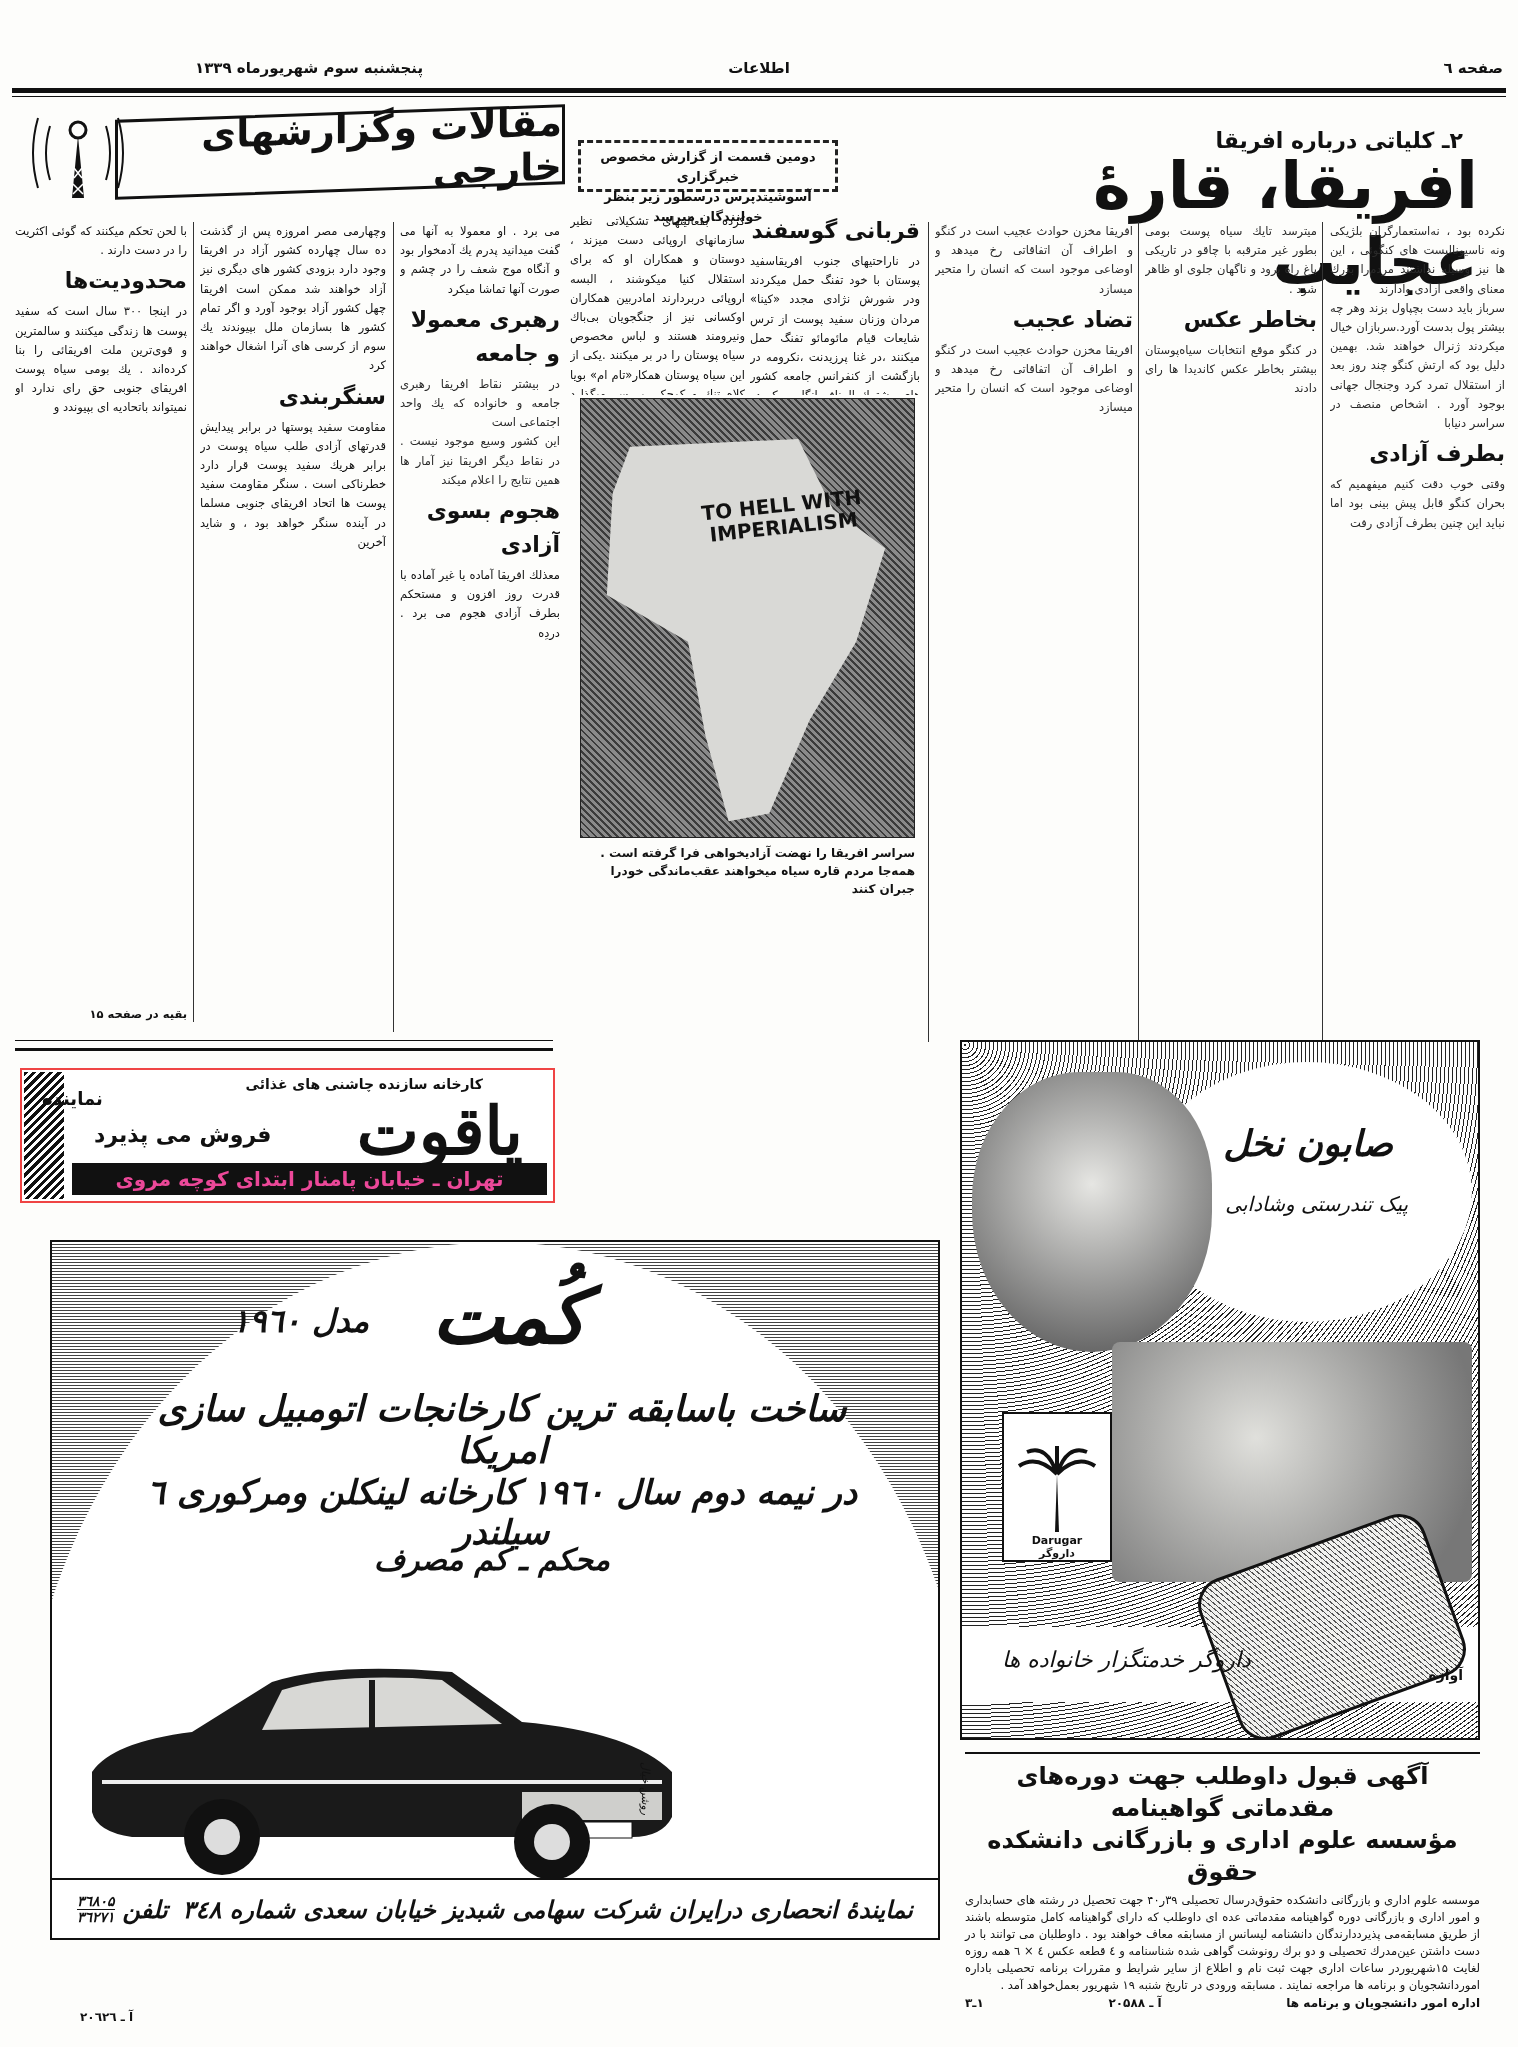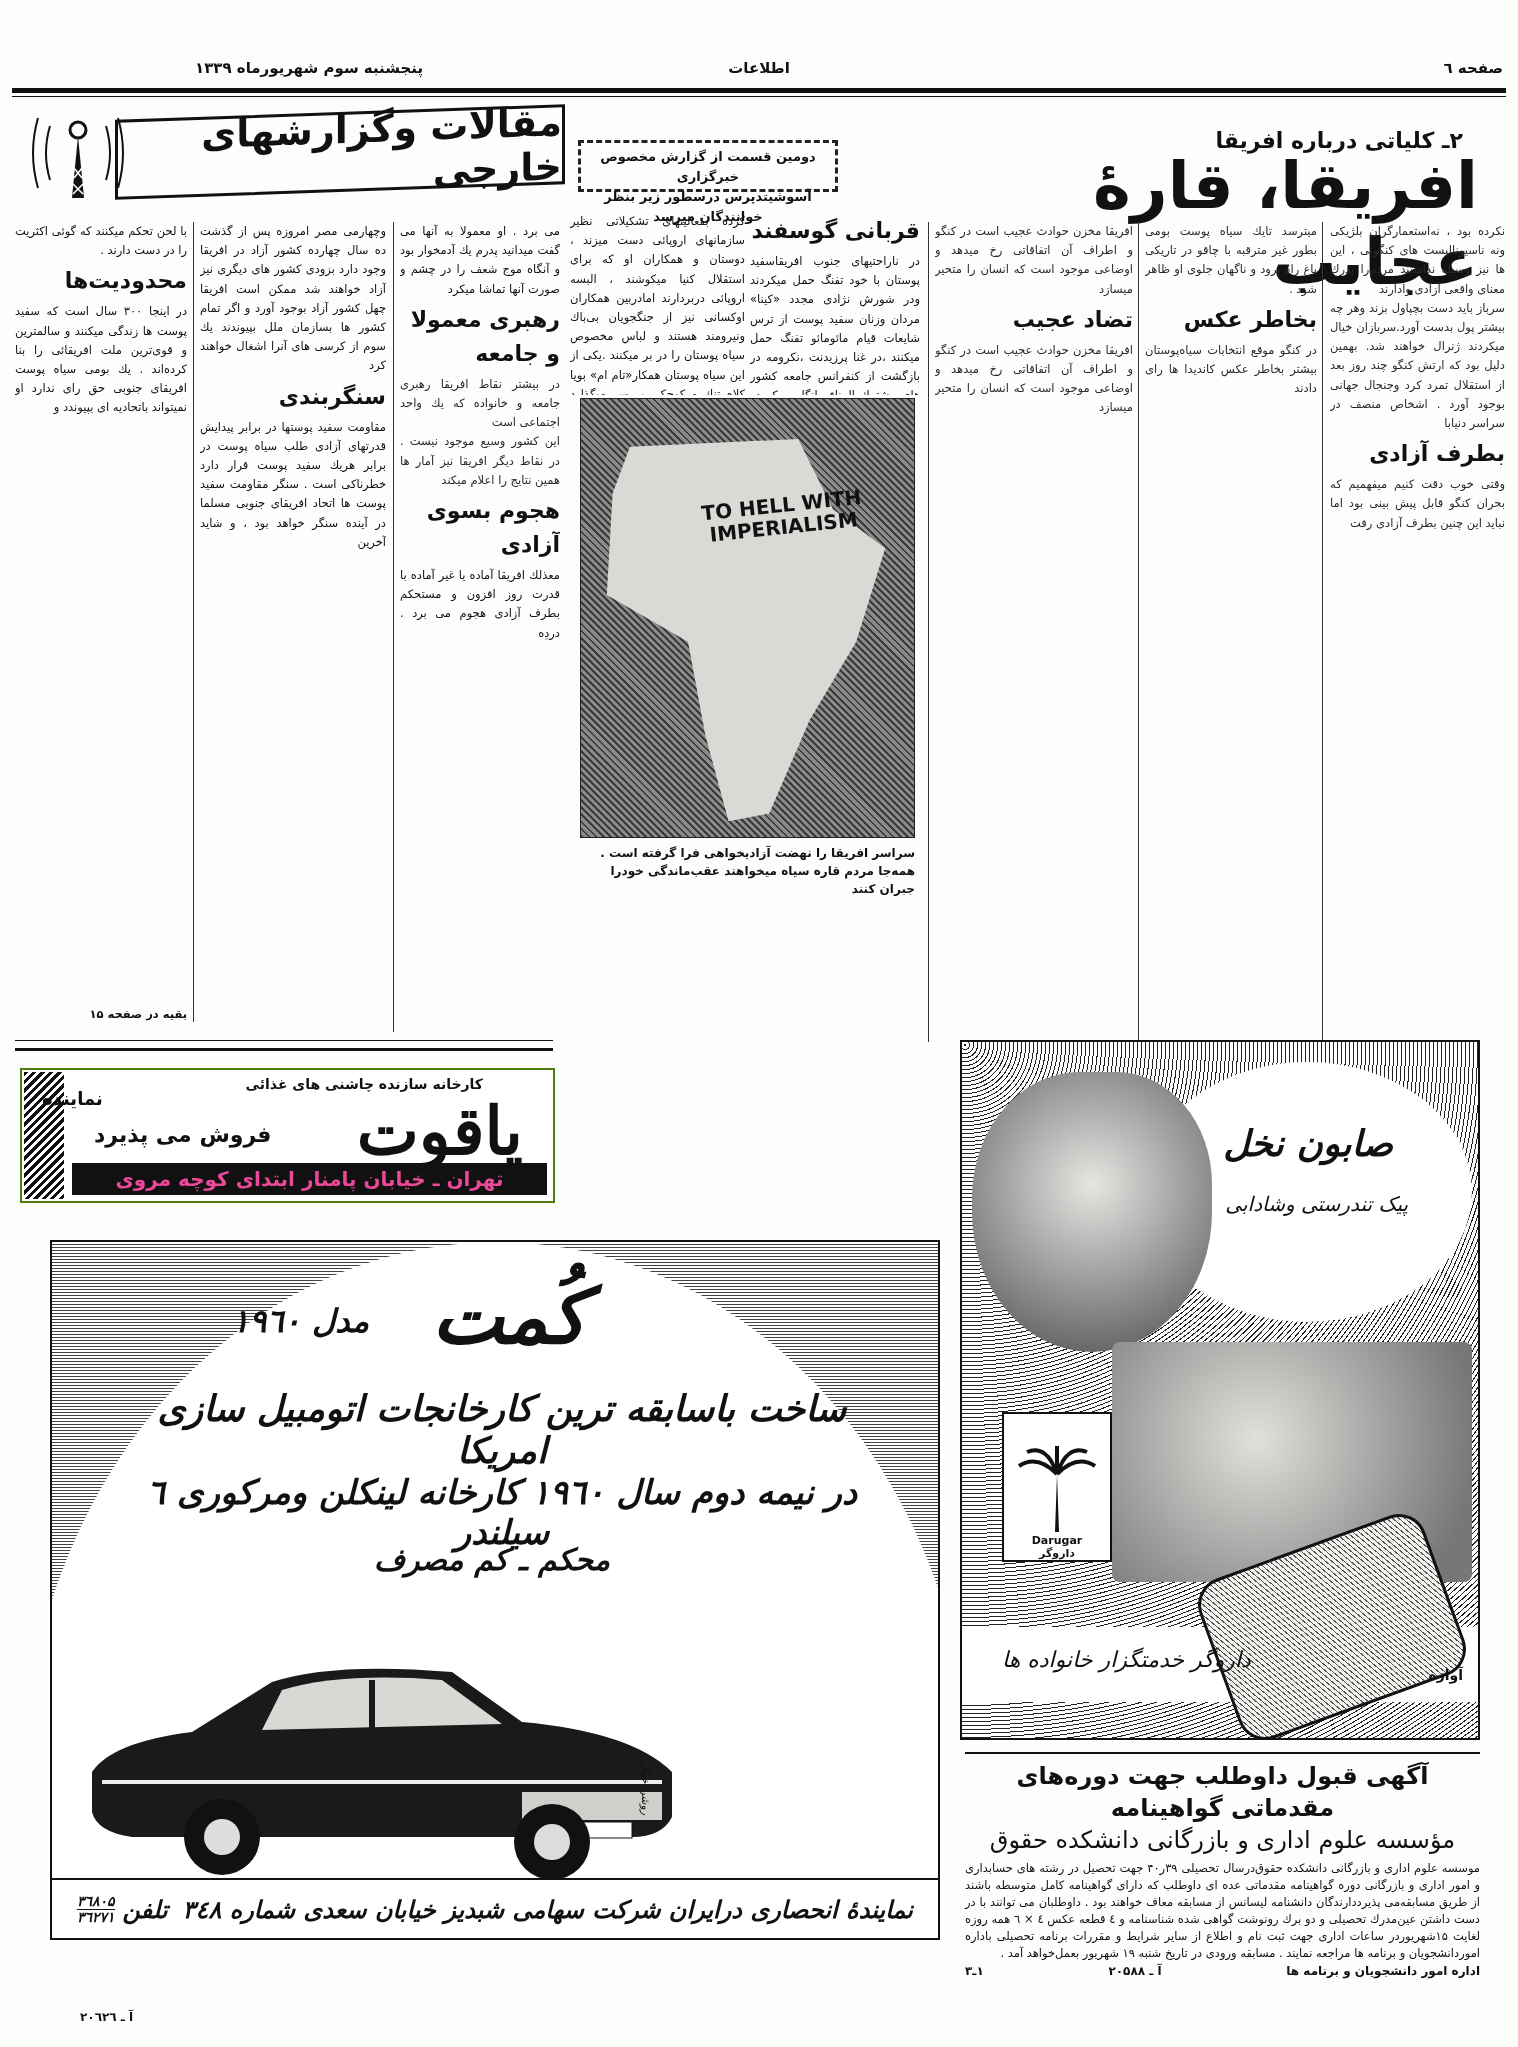--- a/index.html
+++ b/index.html
@@ -32,21 +32,21 @@
 
   .col-rule { position: absolute; width: 1px; background: #333; }
 
   
   .photo { position: absolute; left: 580px; top: 398px; width: 335px; height: 440px; background: repeating-linear-gradient(45deg, #3b3b3b 0 2px, #8a8a8a 2px 5px); overflow: hidden; border: 1px solid #222; }
   .photo .africa { position: absolute; left: 20px; top: 40px; width: 290px; height: 390px; background: #d9d9d6; clip-path: polygon(10% 2%, 68% 0%, 80% 18%, 98% 28%, 88% 52%, 72% 72%, 58% 96%, 44% 98%, 36% 76%, 30% 52%, 2% 40%, 4% 14%); }
   .photo .banner-text { position: absolute; left: 70px; top: 95px; font-size: 20px; font-weight: bold; color: #111; line-height: 22px; text-align: center; transform: rotate(-6deg); }
   .caption { position: absolute; left: 580px; top: 844px; width: 335px; font-weight: bold; font-size: 12px; line-height: 18px; text-align: right; }
 
   
-  .ad-yaghut { position: absolute; left: 20px; top: 1068px; width: 535px; height: 135px; border: 2px solid #4d7c0f; background: #fff; }
+  .ad-yaghut { position: absolute; left: 20px; top: 1068px; width: 535px; height: 135px; border: 2px solid #ef4444; background: #fff; }
   .ad-yaghut .top-line { position: absolute; top: 6px; right: 70px; font-size: 14px; font-weight: bold; }
   .ad-yaghut .rep { position: absolute; top: 18px; right: 8px; font-size: 18px; font-weight: bold; }
   .ad-yaghut .brand { position: absolute; top: 22px; right: 30px; font-size: 66px; font-weight: 900; font-family: "DejaVu Serif", serif; }
   .ad-yaghut .accepts { position: absolute; top: 52px; left: 72px; font-size: 22px; font-weight: bold; }
   .ad-yaghut .address-bar { position: absolute; bottom: 6px; left: 50px; right: 6px; height: 32px; background: #111; color: #ec4899; font-size: 20px; font-weight: bold; display: flex; align-items: center; justify-content: center; }
   .ad-yaghut .hatch { position: absolute; left: 2px; top: 2px; bottom: 2px; width: 40px; background: repeating-linear-gradient(135deg, #111 0 3px, #fff 3px 6px); }
 
   
   .ad-comet { position: absolute; left: 50px; top: 1240px; width: 890px; height: 700px; border: 2px solid #111; overflow: hidden; background: #fff; }
   .ad-comet .screen { position: absolute; inset: 0; background: repeating-linear-gradient(0deg, #222 0 1px, #fff 1px 3px), repeating-linear-gradient(90deg, #222 0 1px, transparent 1px 3px); opacity: .85; }
@@ -71,21 +71,21 @@
   .ad-soap .bather { position: absolute; left: 150px; top: 300px; width: 360px; height: 240px; background: radial-gradient(circle at 40% 40%, #e0e0dc, #777 85%); border-radius: 8px; }
   .ad-soap .palm-logo { position: absolute; left: 40px; top: 370px; width: 110px; height: 150px; background: #fff; border: 2px solid #111; display: flex; flex-direction: column; align-items: center; justify-content: flex-end; font-size: 11px; font-weight: bold; }
   .ad-soap .bar-soap { position: absolute; left: 250px; top: 500px; width: 240px; height: 170px; border-radius: 28px; border: 3px solid #111; background: repeating-linear-gradient(60deg, #555 0 1px, #f2f2ef 1px 4px); transform: rotate(-20deg); }
   .ad-soap .white-band { position: absolute; left: 0; top: 585px; width: 520px; height: 75px; background: #fff; }
   .ad-soap .slogan { position: absolute; left: 40px; top: 605px; font-size: 22px; font-style: italic; font-family: "DejaVu Serif", serif; }
   .ad-soap .agency { position: absolute; right: 15px; top: 625px; font-size: 14px; font-weight: bold; }
 
   
   .notice { position: absolute; left: 965px; top: 1760px; width: 515px; }
   .notice .title1 { font-size: 24px; font-weight: 900; text-align: center; line-height: 32px; }
-  .notice .title2 { font-size: 24px; font-weight: 400; text-align: center; line-height: 32px; }
+  .notice .title2 { font-size: 24px; font-weight: 700; text-align: center; line-height: 32px; }
   .notice .body { font-size: 11.5px; line-height: 17px; text-align: justify; margin-top: 4px; }
   .notice .sig { display: flex; justify-content: space-between; font-size: 12px; font-weight: bold; margin-top: 2px; }
 </style>
 </head>
 <body>
 
 <div class="page">
 
   <div class="masthead">
     <span class="mh-page" dir="rtl">صفحه ٦</span>

